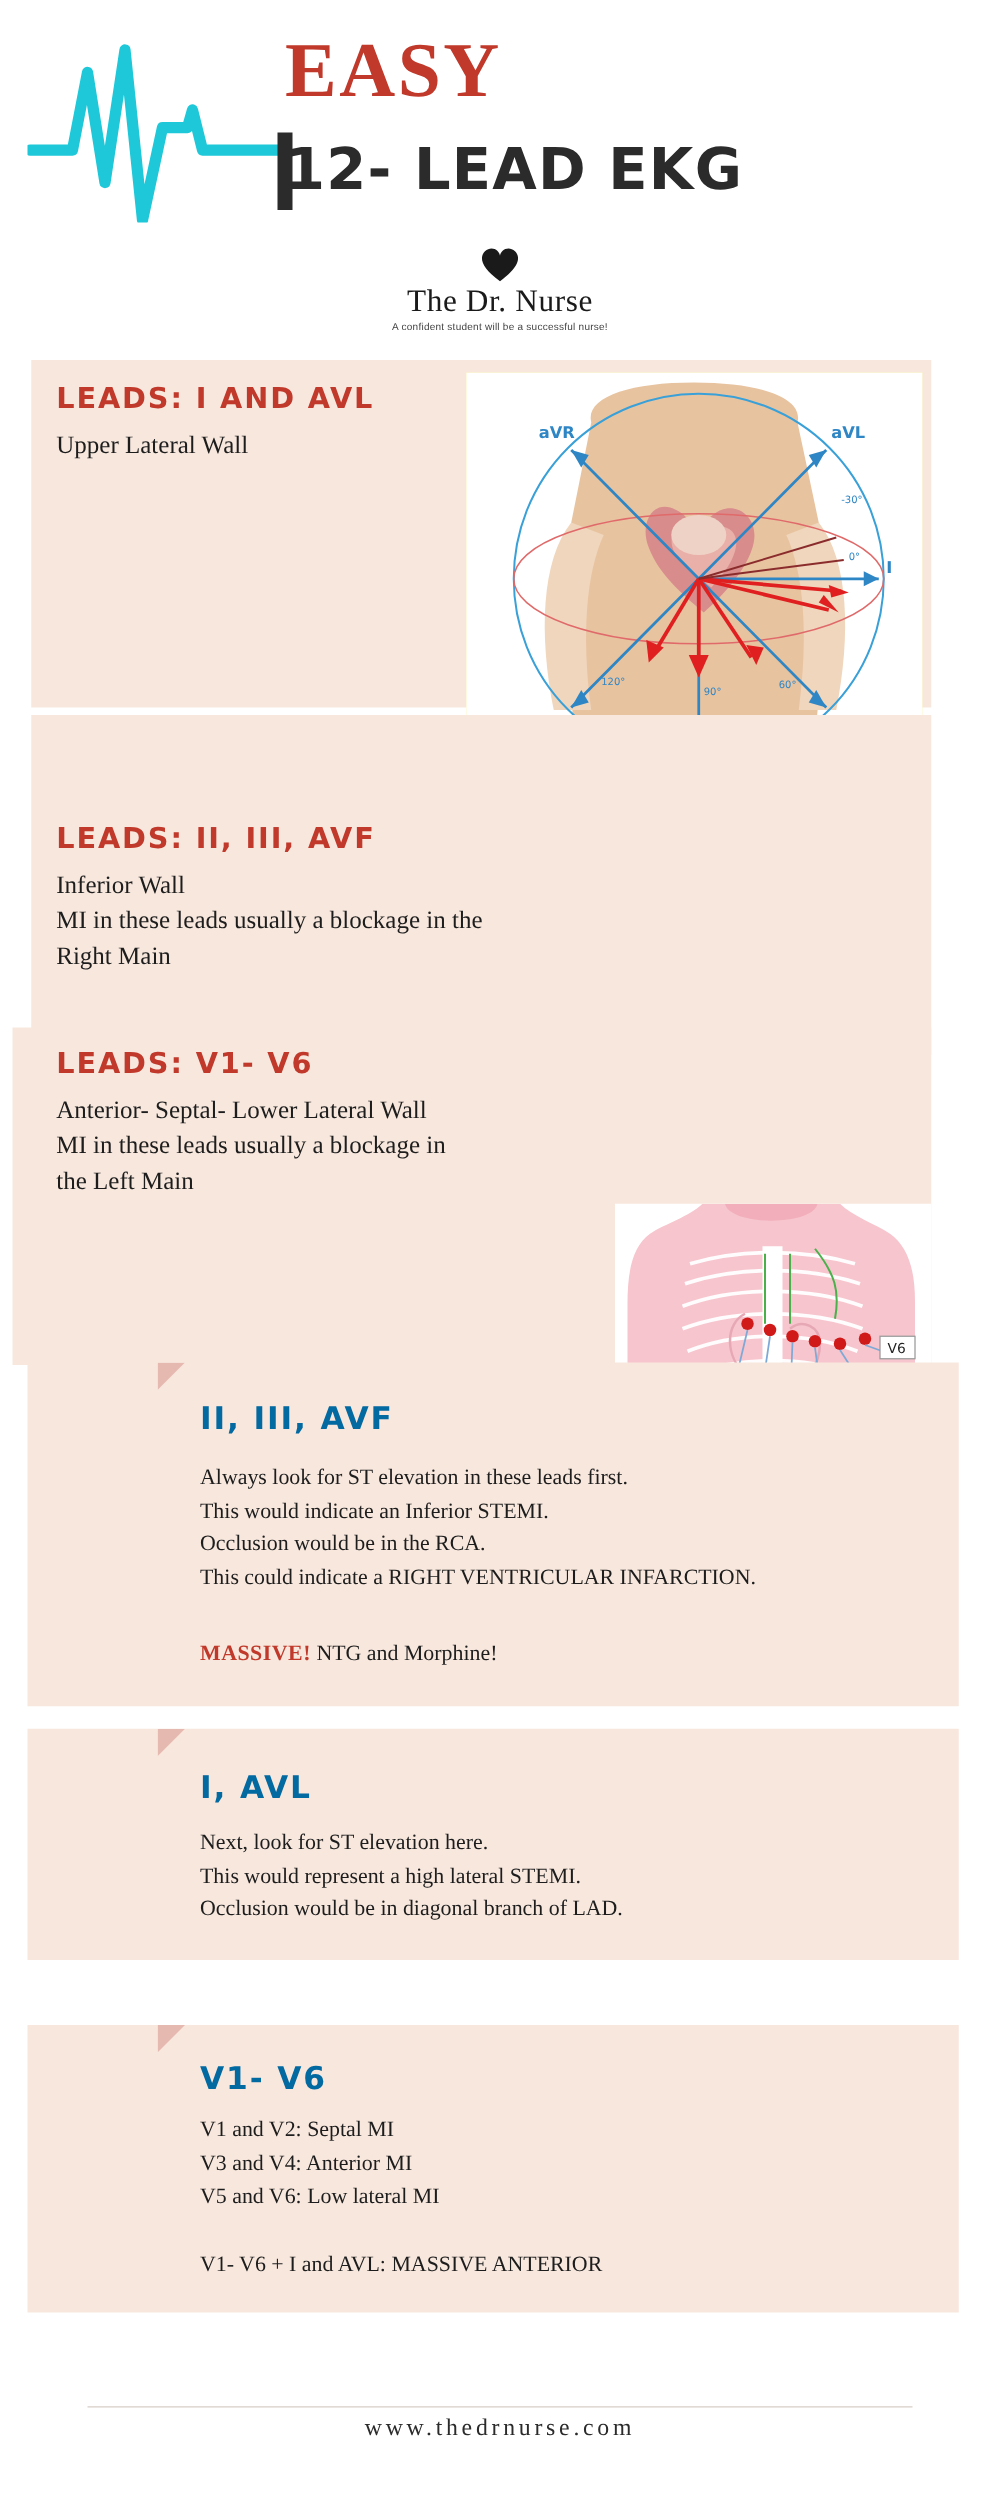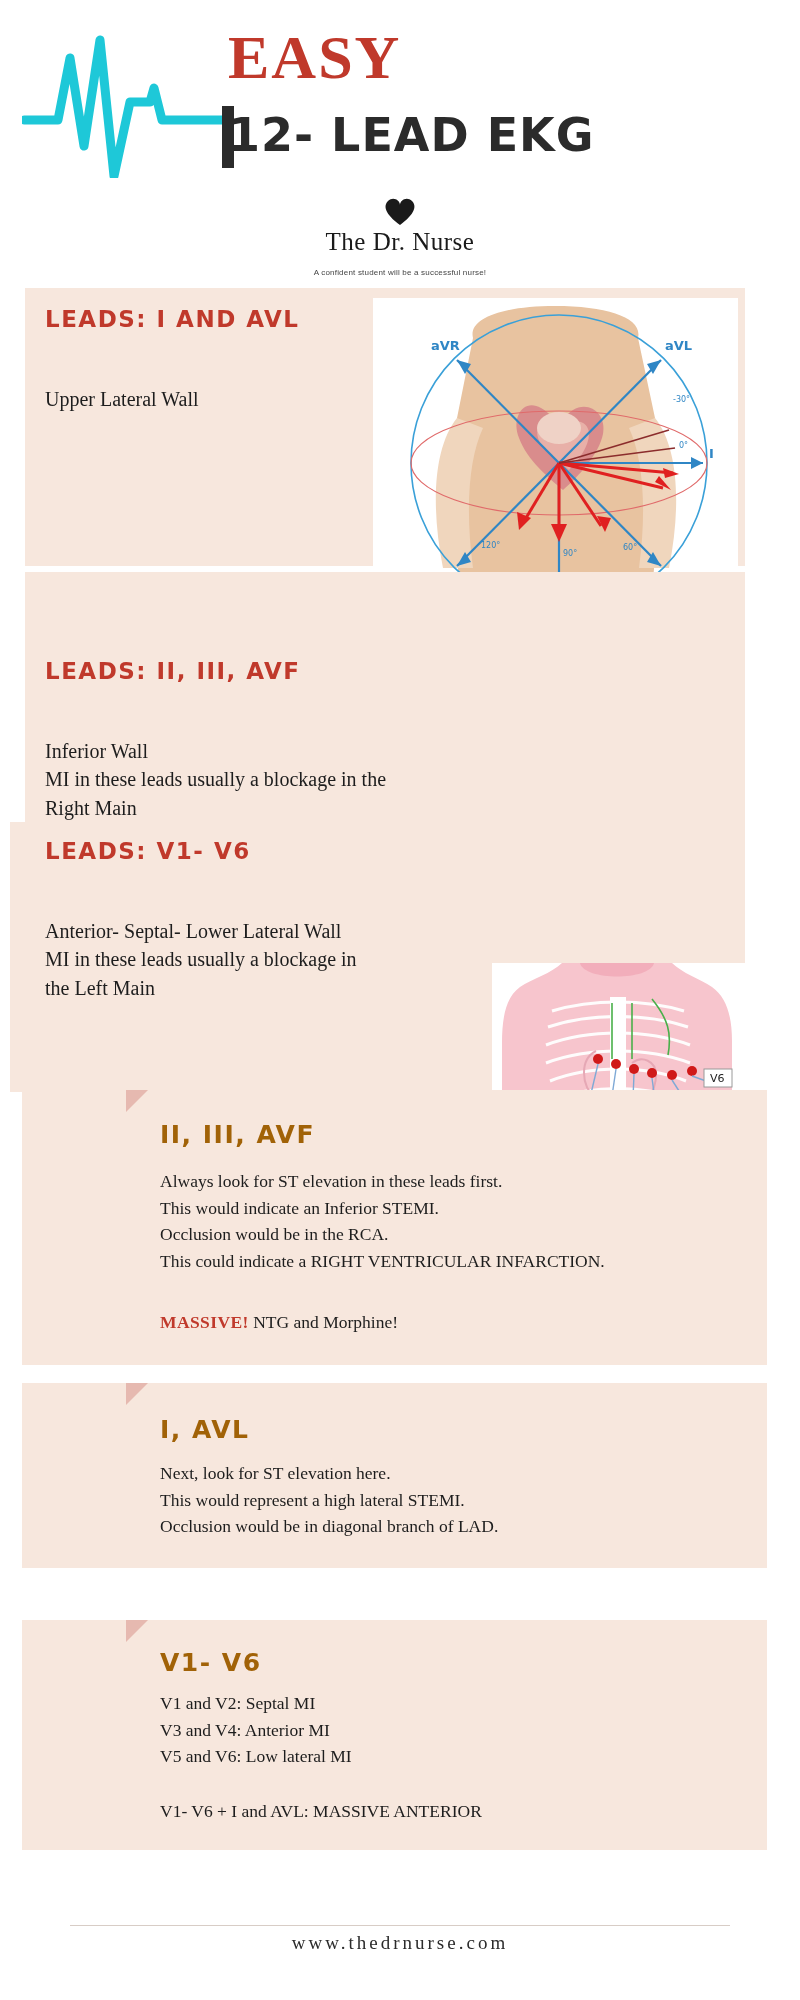--- a/index.html
+++ b/index.html
@@ -77,42 +77,41 @@
   .brand-name {
     font-family: "Liberation Serif", serif;
     font-size: 25px;
     color: #1a1a1a;
     letter-spacing: 0.5px;
   }
   .brand-tag {
     font-family: "Liberation Sans", sans-serif;
     font-size: 8px;
     color: #444;
-    margin-top: 12px;
+    margin-top: 1px;
     letter-spacing: 0.2px;
   }
 
   
   .panel {
     position: absolute;
     background: #f7e7dd;
   }
   .lead-head {
     font-family: "DejaVu Sans", sans-serif;
     font-weight: bold;
     font-size: 23px;
     color: #c0392b;
     letter-spacing: 1.5px;
   }
   .lead-body {
     font-family: "Liberation Serif", serif;
     font-size: 20px;
     color: #1d1d1d;
     line-height: 1.42;
-    margin-top: 43px;
   }
 
   
   #panel-1 { left: 25px; top: 288px; width: 720px; height: 278px; }
   #panel-1 .lead-head { position: absolute; left: 20px; top: 18px; }
   #panel-1 .lead-body { position: absolute; left: 20px; top: 54px; }
 
   .axis-img {
     position: absolute;
     left: 373px;
@@ -156,21 +155,21 @@
     width: 22px;
     height: 22px;
     background: #e6b9b0;
     clip-path: polygon(0 0, 100% 0, 0 100%);
   }
   .step-title {
     position: absolute;
     font-family: "DejaVu Sans", sans-serif;
     font-weight: bold;
     font-size: 25px;
-    color: #a16207;
+    color: #0369a1;
     letter-spacing: 1.5px;
   }
   .step-body {
     position: absolute;
     font-family: "Liberation Serif", serif;
     font-size: 17.5px;
     color: #1d1d1d;
     line-height: 1.52;
     white-space: pre-line;
   }

